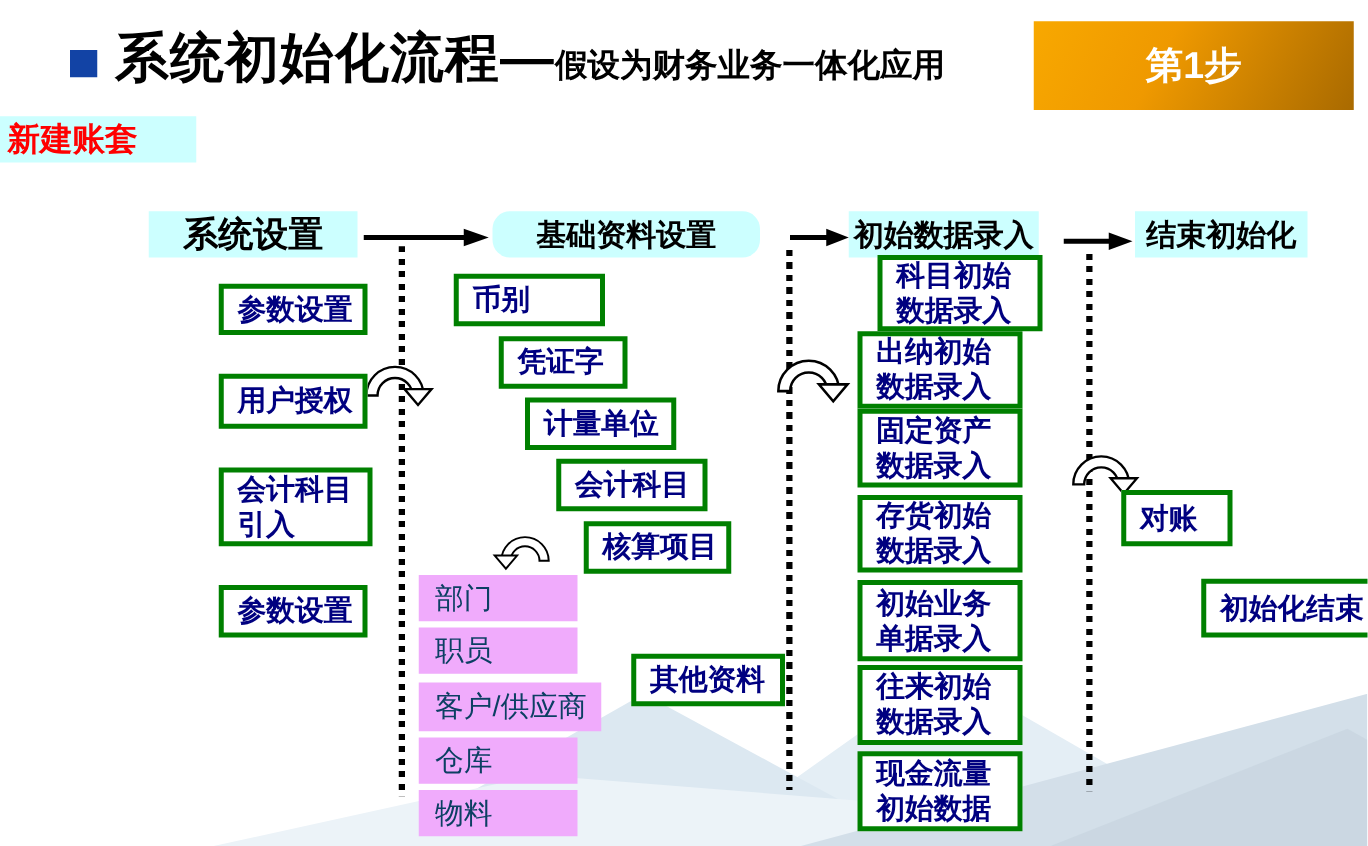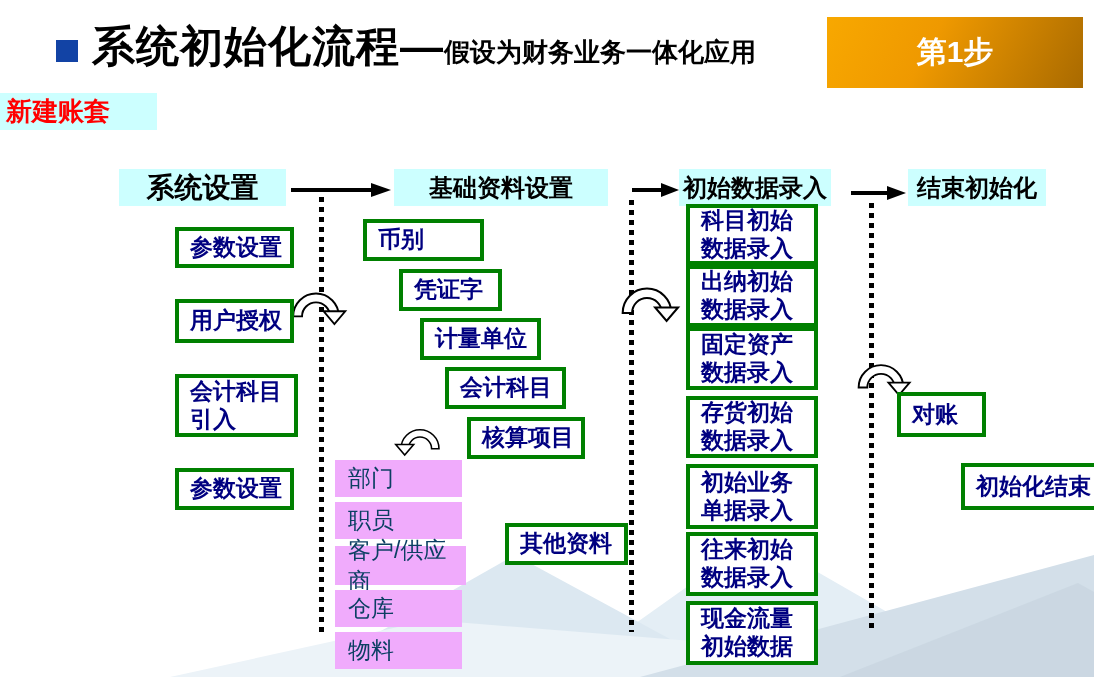--- a/index.html
+++ b/index.html
@@ -60,21 +60,21 @@
     <rect x="0" y="0" width="22" height="22" fill="#1243a5"></rect>
   </svg>
   <div class="title-row">
     <span class="title-main">系统初始化流程—</span>
     <span class="title-sub">假设为财务业务一体化应用</span>
   </div>
   <div class="badge">第1步</div>
   <div class="newacct">新建账套</div>
 
   <div class="chead" style="left:119px; top:169px; width:167px; height:37px; font-size:28px;">系统设置</div>
-  <div class="chead" style="left:394px; top:169px; width:214px; height:37px;">基础资料设置</div>
+  <div class="chead" style="left:394px; top:169px; width:214px; height:37px;border-radius:14px;">基础资料设置</div>
   <div class="chead" style="left:679px; top:169px; width:152px; height:37px;">初始数据录入</div>
   <div class="chead" style="left:908px; top:169px; width:138px; height:37px;">结束初始化</div>
 
   <svg class="harrow" style="left:291px; top:182px;" width="100" height="16" viewBox="0 0 100 16">
     <line x1="0" y1="8" x2="82" y2="8" stroke="#000" stroke-width="4"></line>
     <polygon points="80,1 100,8 80,15" fill="#000"></polygon>
   </svg>
   <svg class="harrow" style="left:632px; top:182px;" width="47" height="16" viewBox="0 0 47 16">
     <line x1="0" y1="8" x2="31" y2="8" stroke="#000" stroke-width="4"></line>
     <polygon points="29,1 47,8 29,15" fill="#000"></polygon>
@@ -112,25 +112,25 @@
 
   <div class="gbox" style="left:363px; top:219px; width:121px; height:42px;">币别</div>
   <div class="gbox" style="left:399px; top:269px; width:103px; height:42px;">凭证字</div>
   <div class="gbox" style="left:420px; top:318px; width:121px; height:42px;">计量单位</div>
   <div class="gbox" style="left:445px; top:367px; width:121px; height:42px;">会计科目</div>
   <div class="gbox" style="left:467px; top:417px; width:118px; height:42px;">核算项目</div>
   <div class="gbox" style="left:505px; top:523px; width:123px; height:42px;">其他资料</div>
 
   <div class="bbox" style="left:335px; top:460px; width:127px; height:37px;">部门</div>
   <div class="bbox" style="left:335px; top:502px; width:127px; height:37px;">职员</div>
-  <div class="bbox" style="left:335px; top:546px; width:131px; height:39px;">客户/供应商</div>
+  <div class="bbox" style="left:335px; top:546px; width:146px; height:39px;">客户/供应商</div>
   <div class="bbox" style="left:335px; top:590px; width:127px; height:37px;">仓库</div>
   <div class="bbox" style="left:335px; top:632px; width:127px; height:37px;">物料</div>
 
-  <div class="gbox" style="left:686px; top:204px; width:132px; height:61px;">科目初始数据录入</div>
+  <div class="gbox" style="left:702px; top:204px; width:132px; height:61px;">科目初始数据录入</div>
   <div class="gbox" style="left:686px; top:265px; width:132px; height:62px;">出纳初始数据录入</div>
   <div class="gbox" style="left:686px; top:327px; width:132px; height:63px;">固定资产数据录入</div>
   <div class="gbox" style="left:686px; top:396px; width:132px; height:62px;">存货初始数据录入</div>
   <div class="gbox" style="left:686px; top:464px; width:132px; height:65px;">初始业务单据录入</div>
   <div class="gbox" style="left:686px; top:532px; width:132px; height:64px;">往来初始数据录入</div>
   <div class="gbox" style="left:686px; top:601px; width:132px; height:64px;">现金流量初始数据</div>
 
   <div class="gbox" style="left:897px; top:392px; width:89px; height:45px;">对账</div>
   <div class="gbox" style="left:921px; top:463px; width:140px; height:47px;margin-left:40px;">初始化结束</div>
 

